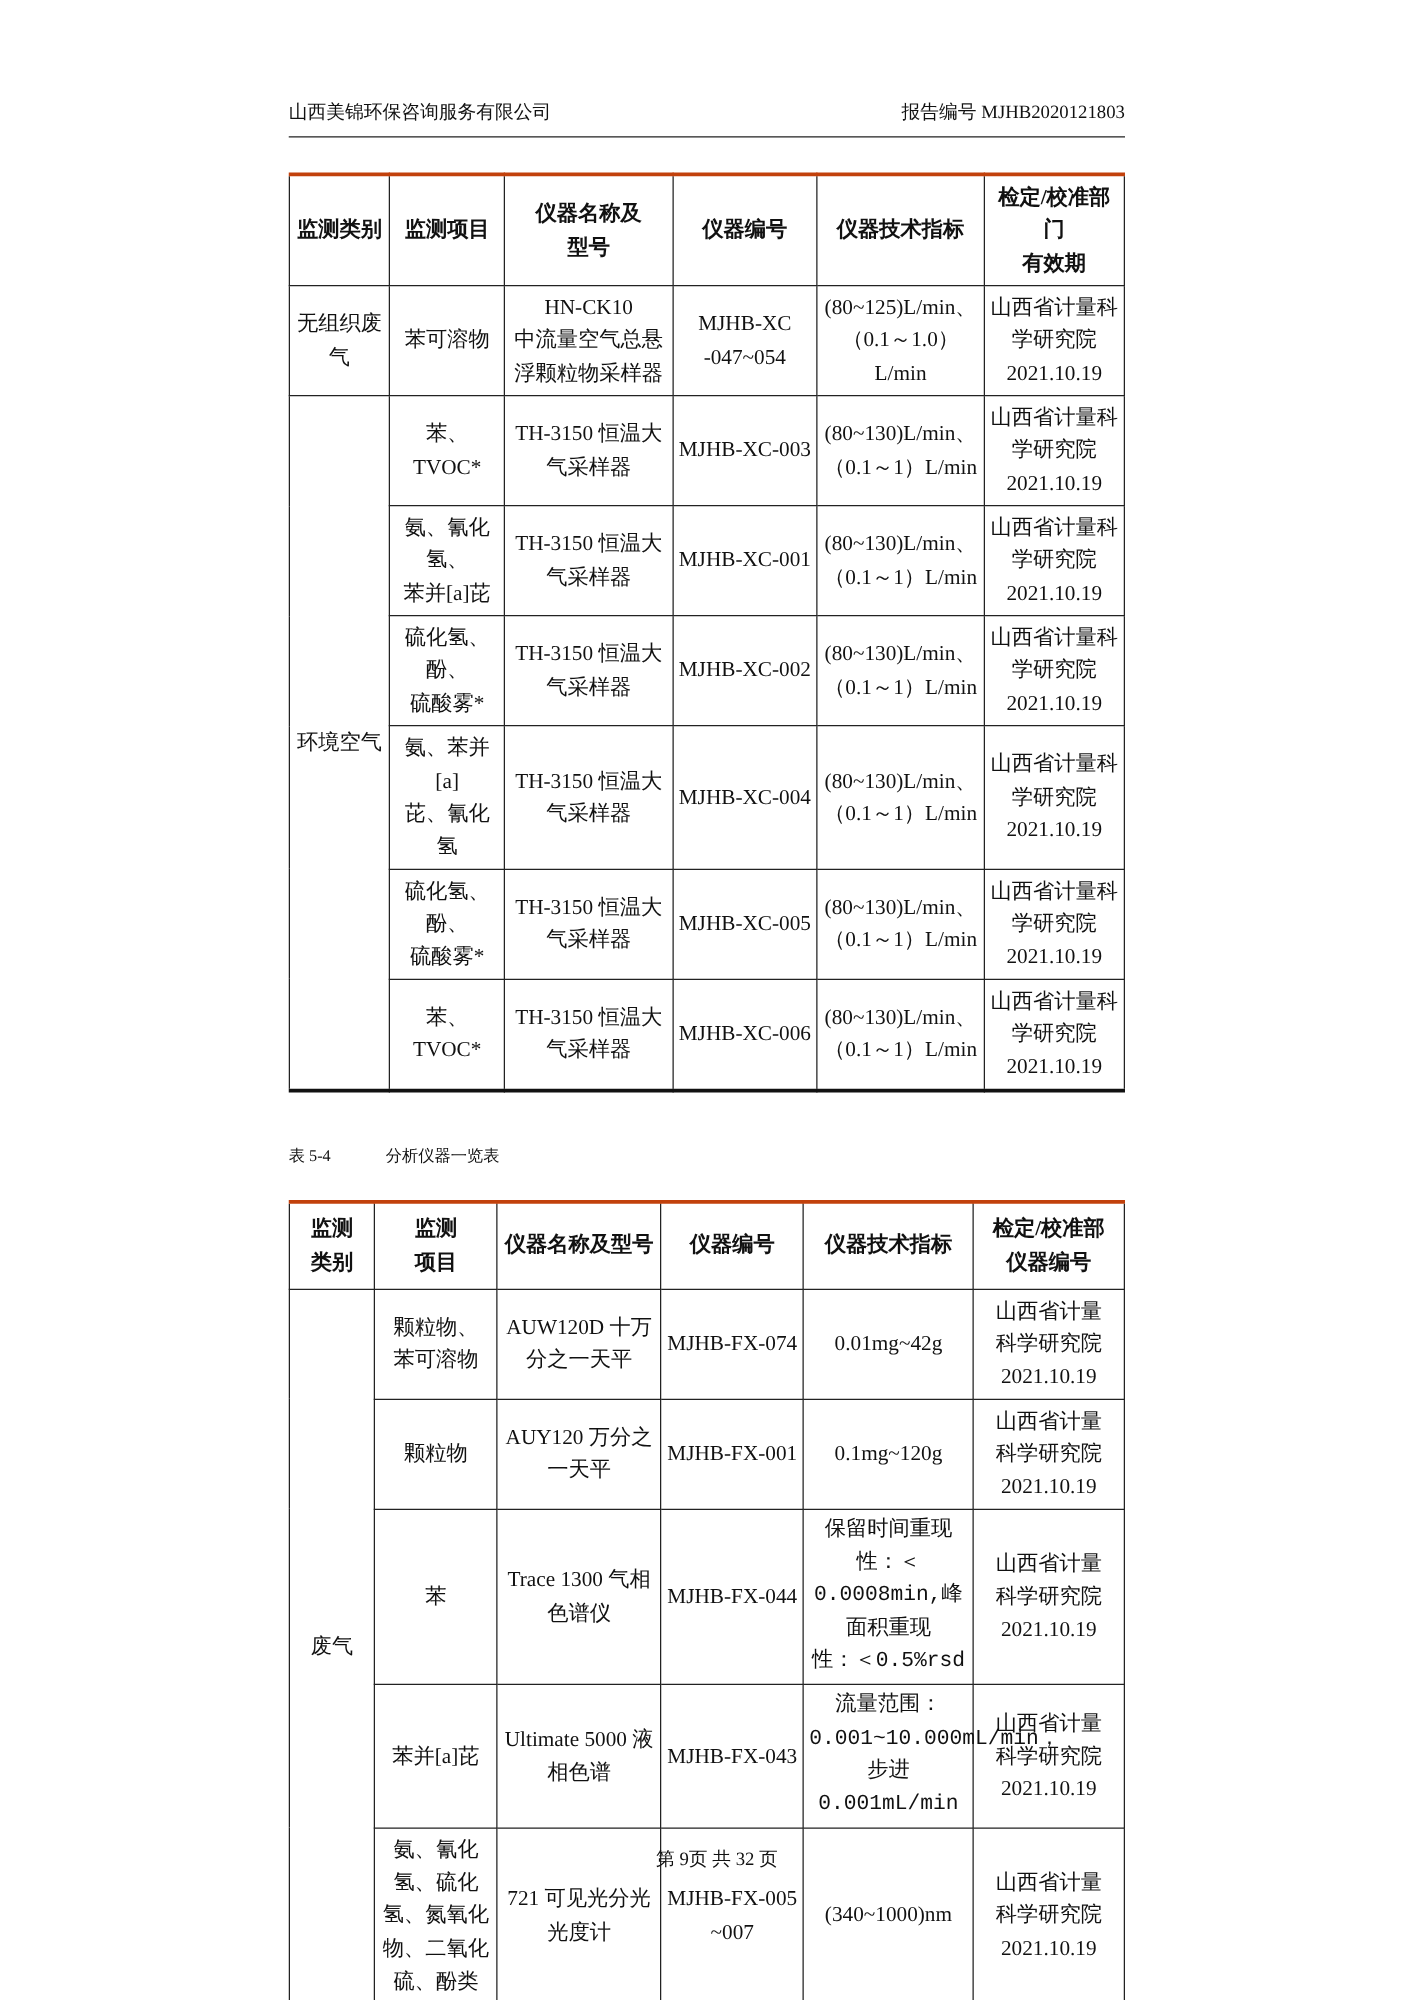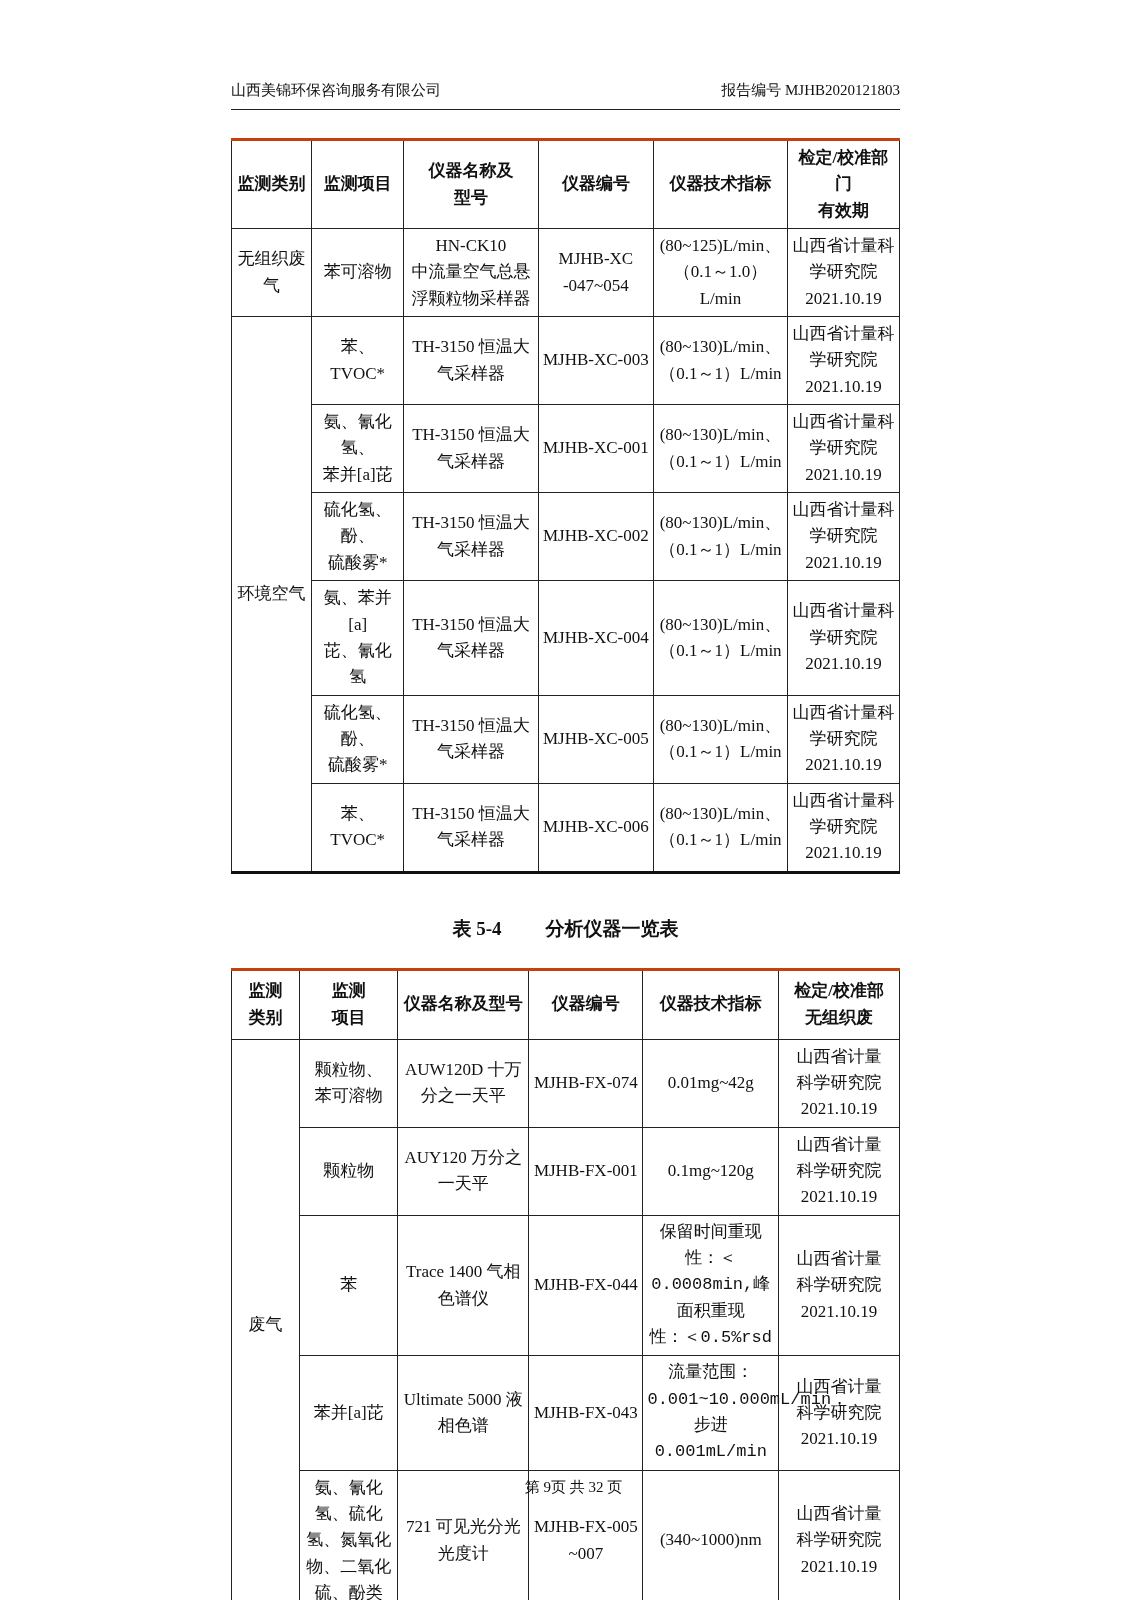--- a/index.html
+++ b/index.html
@@ -51,23 +51,22 @@
   table.t2 tr.r      { height: 78px; }
   table.t2 tr.r-tall { height: 136px; }
   td.spec-small {
     font-size: 13px;
     font-family: "Liberation Mono", "DejaVu Sans Mono", monospace;
     line-height: 1.6;
   }
   
   .table-title {
     margin-top: 42px;
-    text-align: center;
-    font-size: 19px;
-    font-weight: bold;
+    font-size: 13px;
+    font-weight: normal;
   }
   .table-title .gap { display: inline-block; width: 44px; }
   
   .doc-footer {
     position: absolute;
     left: 0;
     top: 1478px;
     width: 100%;
     text-align: center;
     font-size: 15px;
@@ -209,21 +208,21 @@
     <tbody>
         <tr class="hdr">
       <th>监测
 类别</th>
       <th>监测
 项目</th>
       <th>仪器名称及型号</th>
       <th>仪器编号</th>
       <th>仪器技术指标</th>
       <th>检定/校准部
-无组织废</th>
+仪器编号</th>
     </tr>
     <tr class="r">
       <td rowspan="5">废气</td>
       <td>颗粒物、
 苯可溶物</td>
       <td>AUW120D 十万
 分之一天平</td>
       <td>MJHB-FX-074</td>
       <td>0.01mg~42g</td>
       <td>山西省计量
@@ -235,21 +234,21 @@
       <td>AUY120 万分之
 一天平</td>
       <td>MJHB-FX-001</td>
       <td>0.1mg~120g</td>
       <td>山西省计量
 科学研究院
 2021.10.19</td>
     </tr>
     <tr class="r">
       <td>苯</td>
-      <td>Trace 1400 气相
+      <td>Trace 1300 气相
 色谱仪</td>
       <td>MJHB-FX-044</td>
       <td class="spec-small">保留时间重现性：＜
 0.0008min,峰面积重现
 性：＜0.5%rsd</td>
       <td>山西省计量
 科学研究院
 2021.10.19</td>
     </tr>
     <tr class="r">

